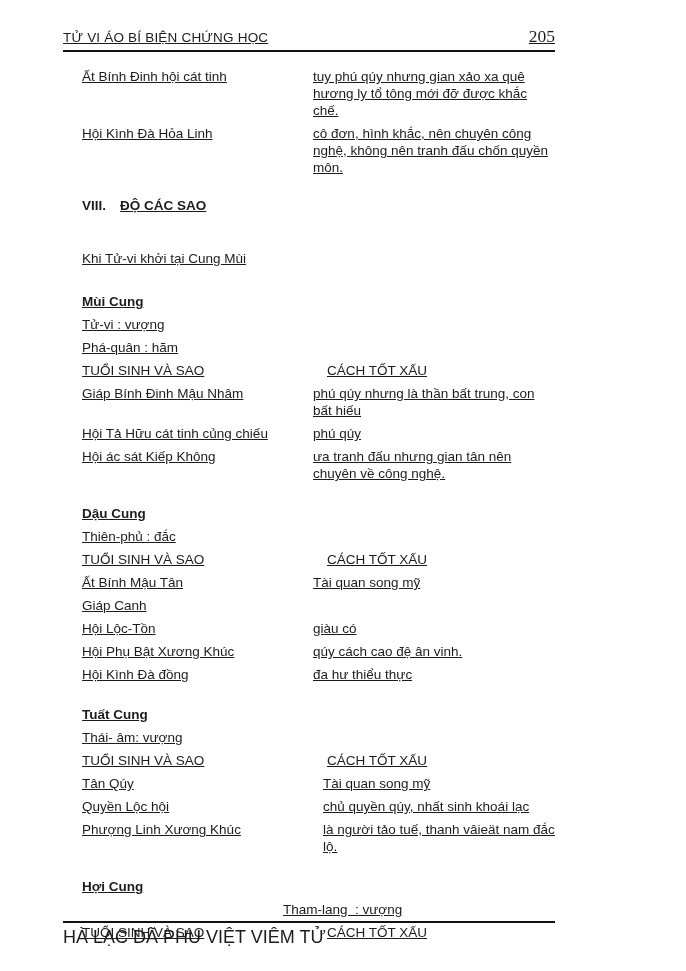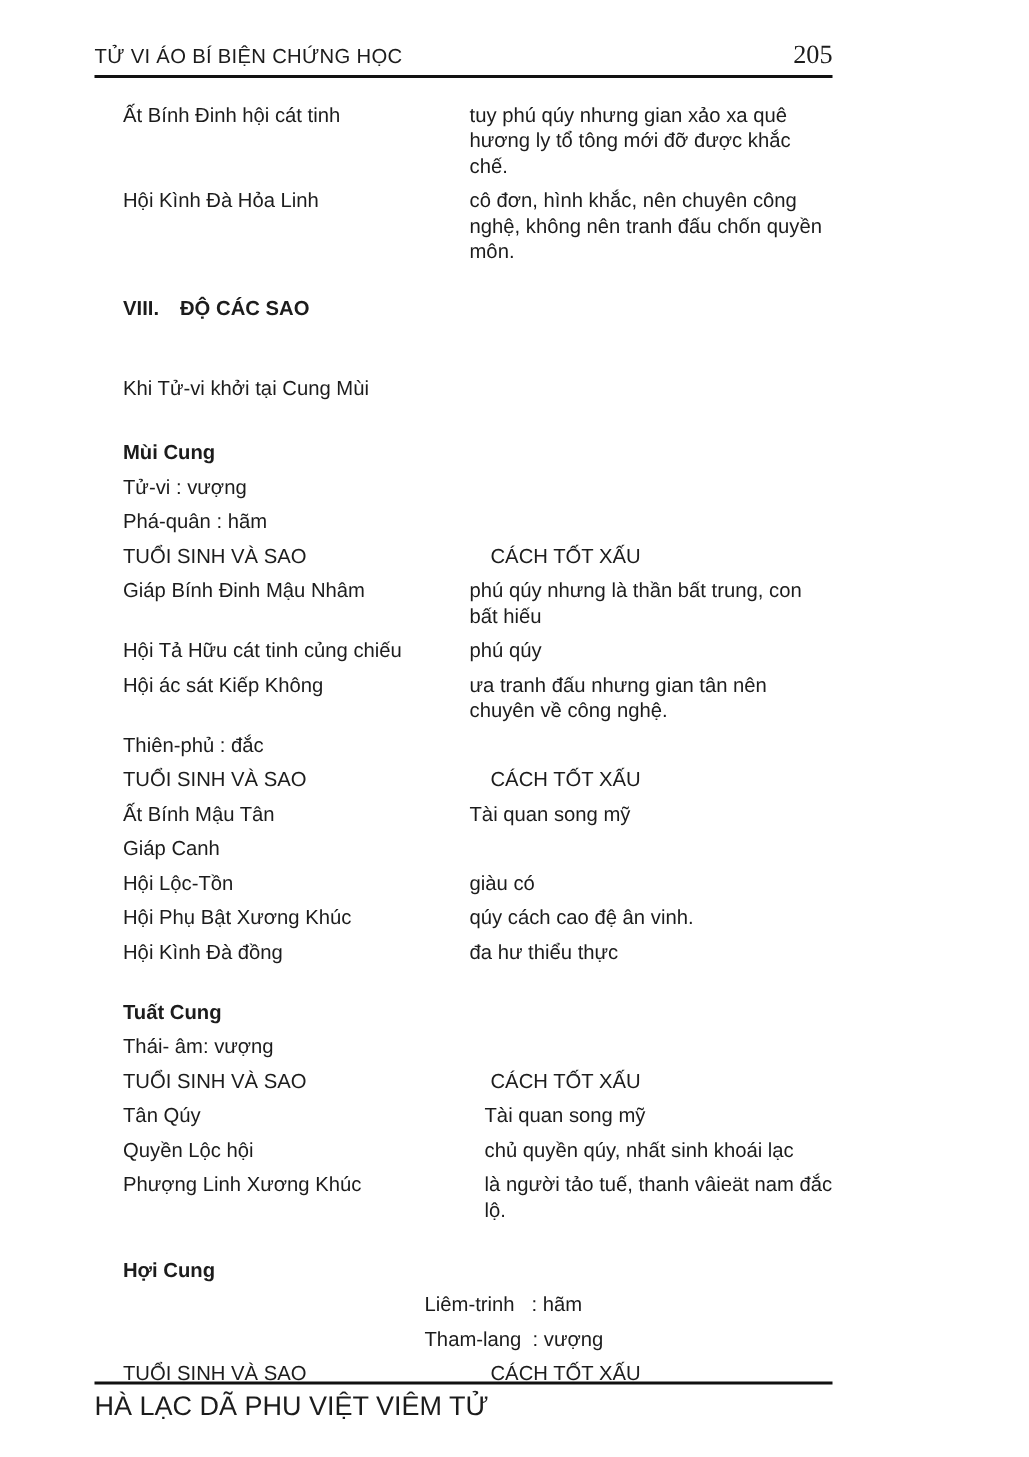--- a/index.html
+++ b/index.html
@@ -8,20 +8,21 @@
     font-family: "Liberation Sans", sans-serif;
     color: #1c1c1c;
     position: relative;
     overflow: hidden;
   }
   .page {
     position: relative;
     width: 614px; height: 971px;
     box-sizing: border-box;
     padding: 26px 59px 0 63px;
+    text-decoration: underline;
   }
   
   .header {
     display: flex;
     justify-content: space-between;
     align-items: baseline;
     border-bottom: 2px solid #111;
     padding-bottom: 3px;
   }
   .header .title {
@@ -127,20 +128,21 @@
         <span class="term">Hội Tả Hữu cát tinh củng chiếu</span>
         <span class="desc">phú qúy</span>
       </div>
       <div class="row">
         <span class="term">Hội ác sát Kiếp Không</span>
         <span class="desc">ưa tranh đấu nhưng gian tân nên chuyên về công nghệ.</span>
       </div>
     </div>
 
     <div>
+      <div class="cung-heading mt-cung">Dậu Cung</div>
       <div class="star-line">Thiên-phủ : đắc</div>
       <div class="col-row">
         <span class="col-left">TUỔI SINH VÀ SAO</span>
         <span class="col-right">CÁCH TỐT XẤU</span>
       </div>
       <div class="row">
         <span class="term">Ất Bính Mậu Tân</span>
         <span class="desc">Tài quan song mỹ</span>
       </div>
       <div class="row">
@@ -176,21 +178,20 @@
         <span class="desc desc-indent">chủ quyền qúy, nhất sinh khoái lạc</span>
       </div>
       <div class="row">
         <span class="term">Phượng Linh Xương Khúc</span>
         <span class="desc desc-indent">là người tảo tuế, thanh vâieät nam đắc lộ.</span>
       </div>
     </div>
 
     <div>
       <div class="cung-heading mt-cung">Hợi Cung</div>
-      <div class="star-line star-center">Liêm-trinh   : hãm</div>
       <div class="star-line star-center">Tham-lang  : vượng</div>
       <div class="col-row">
         <span class="col-left">TUỔI SINH VÀ SAO</span>
         <span class="col-right">CÁCH TỐT XẤU</span>
       </div>
     </div>
 
   </div>
 
   <div class="footer">

